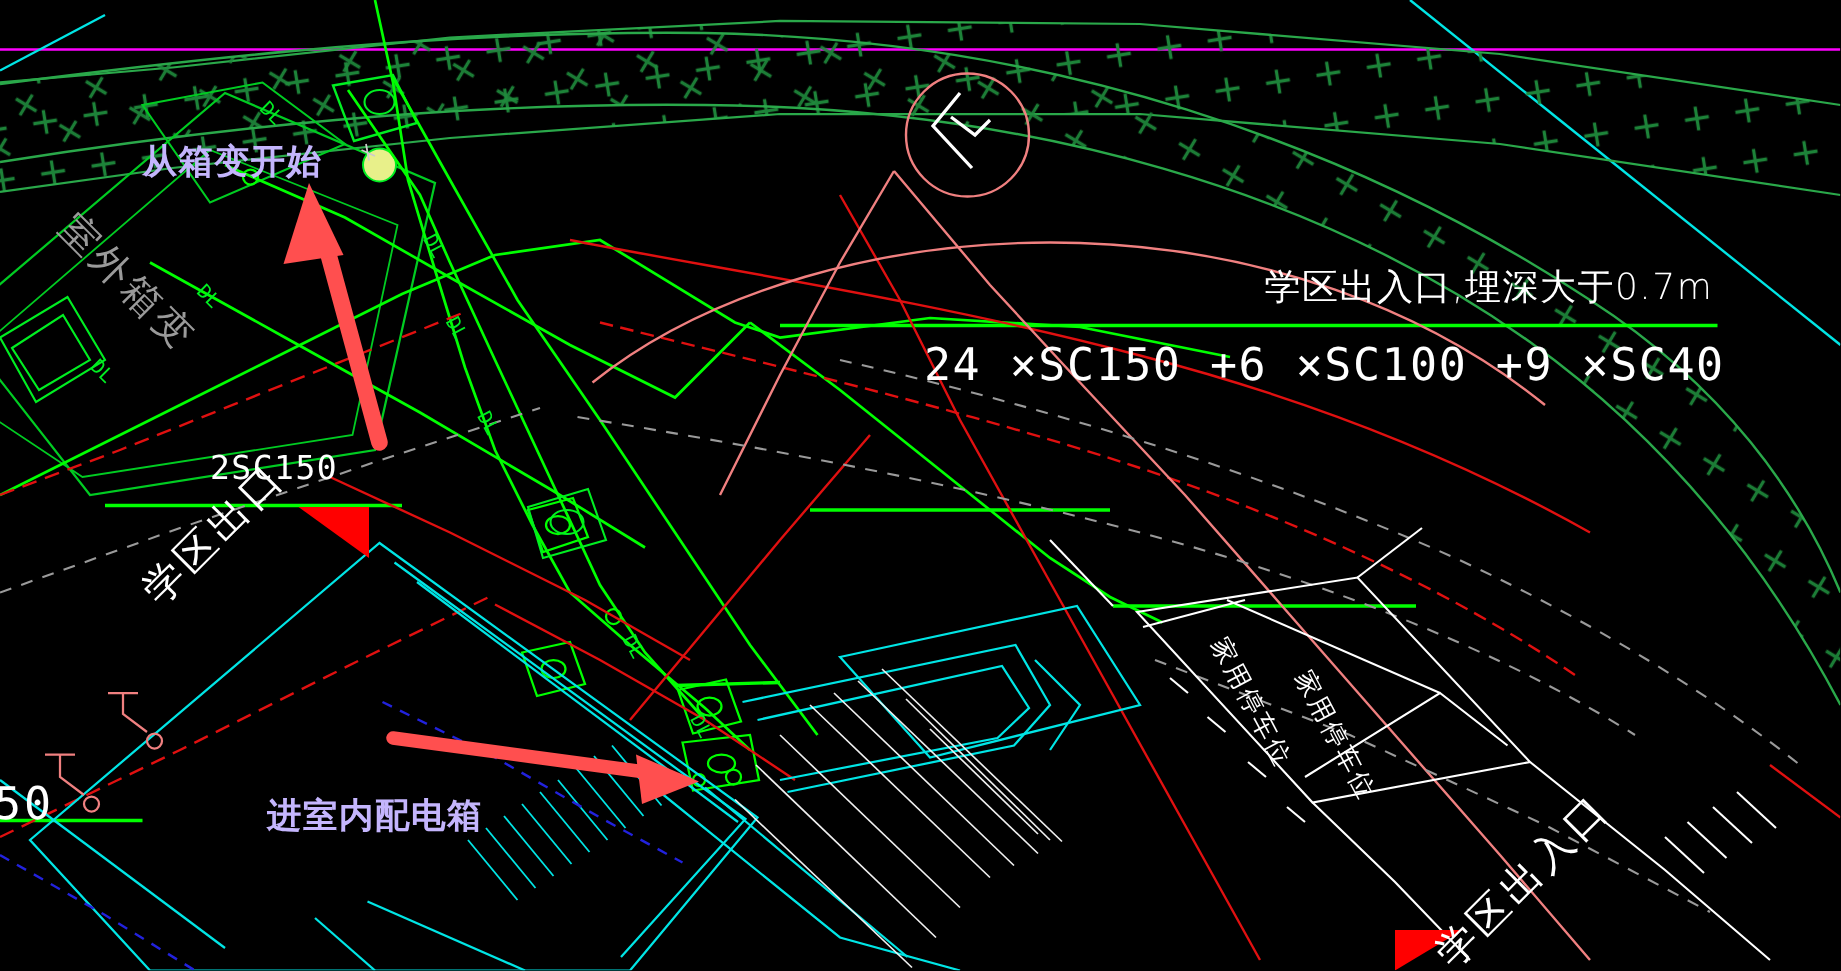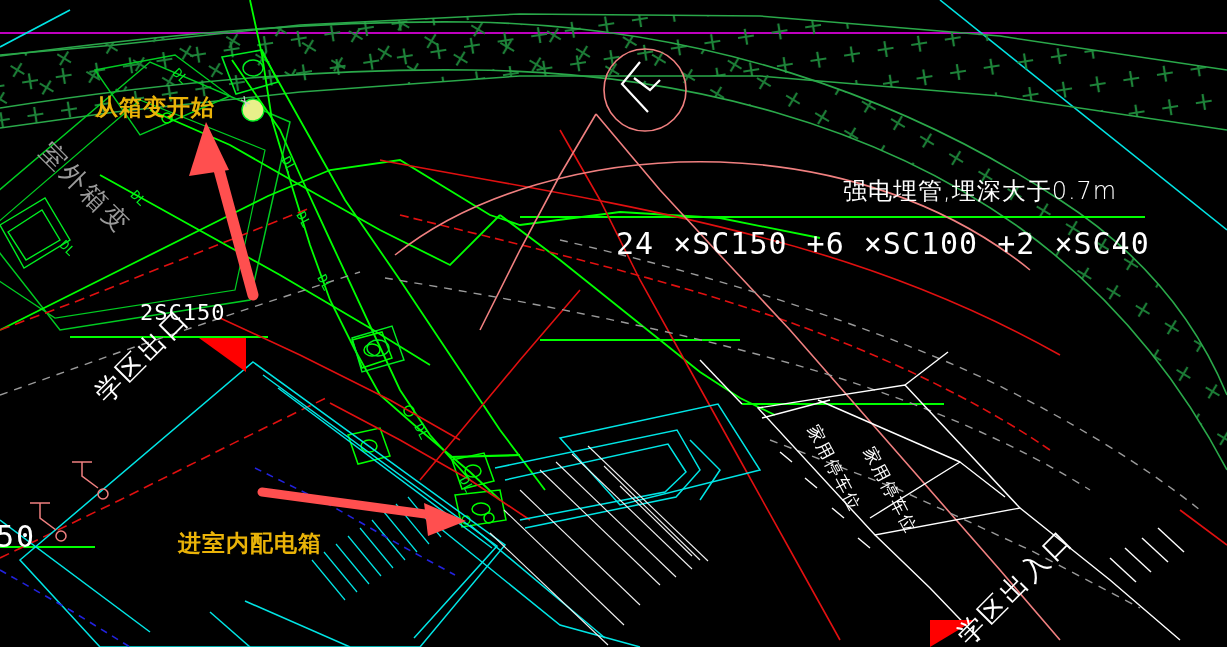--- a/index.html
+++ b/index.html
@@ -26,21 +26,21 @@
   }
   .anno-layer {
     position: absolute;
     left: 0; top: 0;
     width: 1227px;
     height: 647px;
     pointer-events: none;
   }
   .red-note {
     position: absolute;
-    color: #eab308;
+    color: #c4b5fd;
     font-family: Liberation Sans, sans-serif;
     font-weight: bold;
     white-space: nowrap;
     letter-spacing: 1px;
   }
   .cad-text {
     position: absolute;
     color: #ffffff;
     font-family: "DejaVu Sans Mono", monospace;
     white-space: nowrap;
@@ -275,23 +275,23 @@
     </g>
 
   </svg>
 
   <div class="anno-layer">
 
     <div class="red-note" style="left:95px; top:92px; font-size:23px;">从箱变开始</div>
 
     <div class="red-note" style="left:178px; top:510px; font-size:23px;margin-top:18px;">进室内配电箱</div>
 
-    <div class="cad-text-cjk" style="left:843px; top:175px; font-size:24px; letter-spacing:1px;">强电埋管,埋深大于0.7m</div>
-
-    <div class="cad-text" style="left:616px; top:226px; font-size:30px; letter-spacing:1px;">24 ×SC150 +6 ×SC100 +2 ×SC40</div>
+    <div class="cad-text-cjk" style="left:843px; top:175px; font-size:24px; letter-spacing:1px;">学区出入口,埋深大于0.7m</div>
+
+    <div class="cad-text" style="left:616px; top:226px; font-size:30px; letter-spacing:1px;">24 ×SC150 +6 ×SC100 +9 ×SC40</div>
 
 
 
 
     <div class="cad-text" style="left:140px; top:300px; font-size:22px; letter-spacing:1px;">2SC150</div>
 
     <div class="cad-text" style="left:-4px; top:519px; font-size:30px; letter-spacing:2px;">50</div>
 
     <div class="cad-text-gray rot-text" style="left:44px; top:130px; font-size:26px; letter-spacing:3px; transform:rotate(45deg);">室外箱变</div>
 

